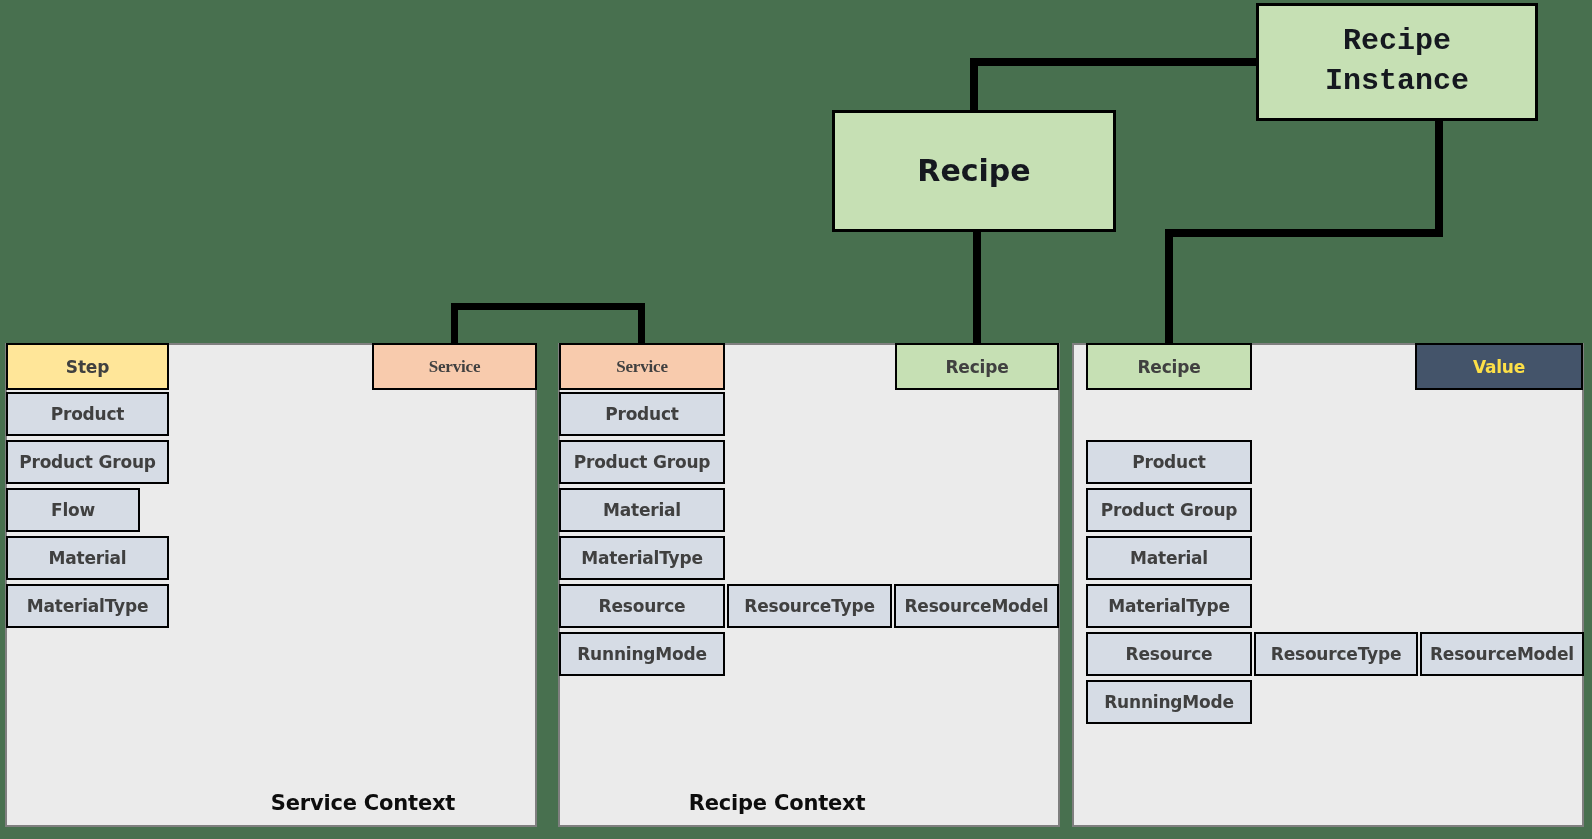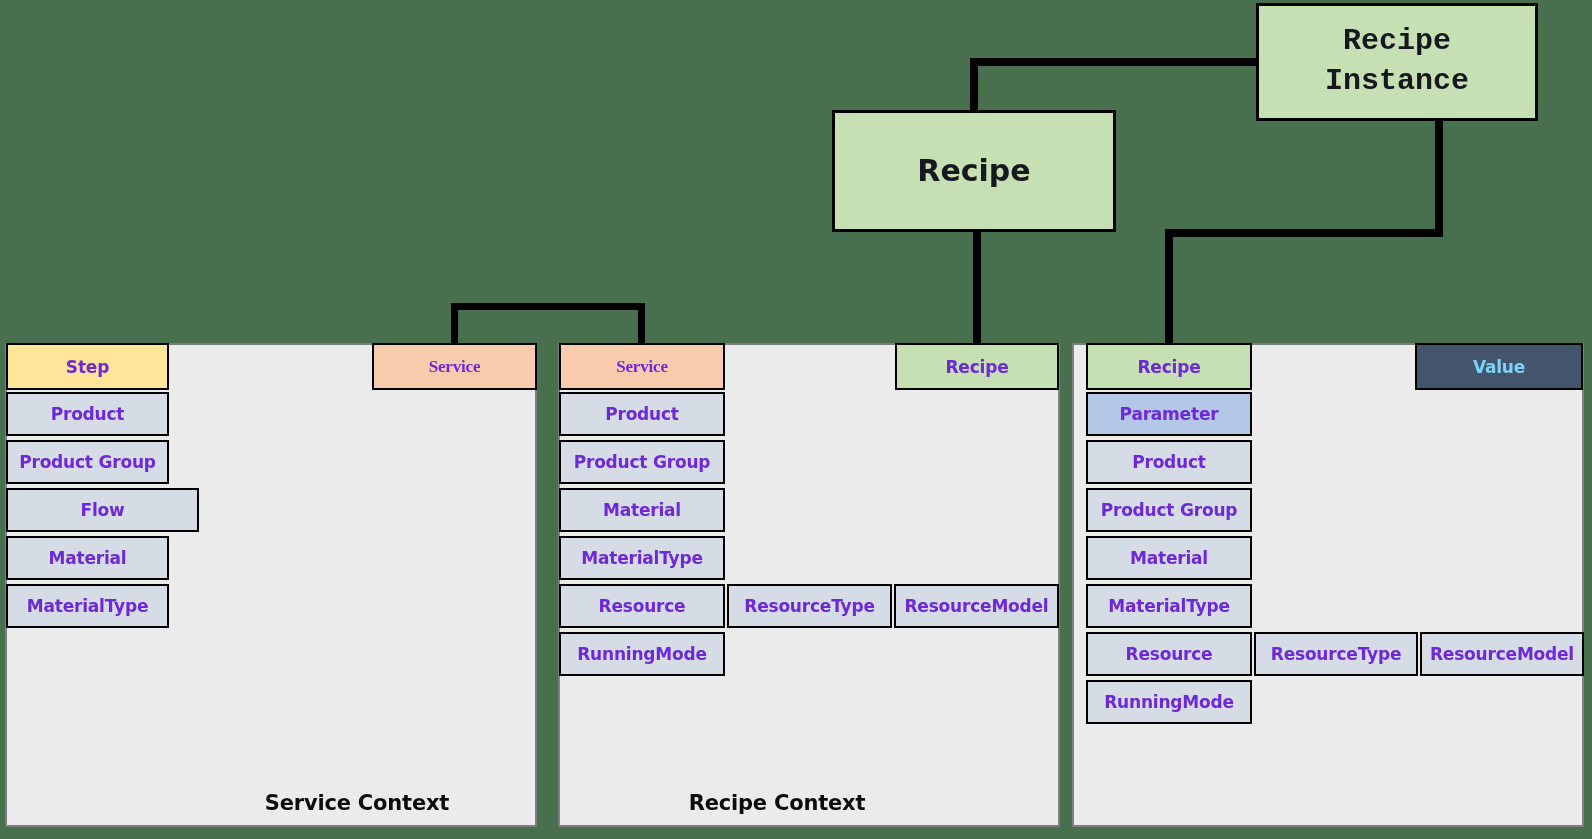--- a/index.html
+++ b/index.html
@@ -6,27 +6,27 @@
   body{background:#48704F;font-family:"DejaVu Sans",sans-serif;}
   .stage{position:relative;width:1592px;height:839px;background:#48704F;overflow:hidden;}
 
   .panel{position:absolute;top:343px;height:484px;background:#EBEBEB;
          border:2px solid #7F7F7F;box-sizing:border-box;}
   .panel-title{position:absolute;top:791px;font-weight:bold;font-size:21px;color:#0d0d0d;
          text-align:center;letter-spacing:-0.2px;}
 
   .cell{position:absolute;box-sizing:border-box;height:44px;background:#D6DCE5;
         border:2px solid #000;display:flex;align-items:center;justify-content:center;
-        font-weight:bold;font-size:17px;color:#6d28d9;white-space:nowrap;letter-spacing:-0.2px;}
+        font-weight:bold;font-size:17px;color:#404040;white-space:nowrap;letter-spacing:-0.2px;}
   .cell.top{height:47px;}
   .c-yellow{background:#FFE699;}
   .c-orange{background:#F8CBAD;font-family:Liberation Serif, serif;}
   .c-green{background:#C6E0B4;}
   .c-blue{background:#B4C7E7;}
-  .c-dark{background:#44546A;color:#7dd3fc;}
+  .c-dark{background:#44546A;color:#fde047;}
 
   .bigbox{position:absolute;box-sizing:border-box;background:#C6E0B4;border:3px solid #000;
         display:flex;align-items:center;justify-content:center;text-align:center;
         font-weight:bold;font-size:30px;line-height:1.32;color:#15181f;}
 
   .line{position:absolute;background:#000;}
 </style>
 </head>
 <body>
 
@@ -58,21 +58,21 @@
     </div>
   <div class="cell top c-orange" style="left:372px;top:343px;width:165px;">
     <span>Service</span>
     </div>
   <div class="cell" style="left:6px;top:392px;width:163px;">
     <span>Product</span>
     </div>
   <div class="cell" style="left:6px;top:440px;width:163px;">
     <span>Product Group</span>
     </div>
-  <div class="cell" style="left:6px;top:488px;width:193px;">
+  <div class="cell" style="left:6px;top:488px;width:134px;">
     <span>Flow</span>
     </div>
   <div class="cell" style="left:6px;top:536px;width:163px;">
     <span>Material</span>
     </div>
   <div class="cell" style="left:6px;top:584px;width:163px;">
     <span>MaterialType</span>
     </div>
 
   <div class="cell top c-orange" style="left:559px;top:343px;width:166px;">
@@ -105,23 +105,20 @@
   <div class="cell" style="left:559px;top:632px;width:166px;">
     <span>RunningMode</span>
     </div>
 
   <div class="cell top c-green" style="left:1086px;top:343px;width:166px;">
     <span>Recipe</span>
     </div>
   <div class="cell top c-dark" style="left:1415px;top:343px;width:168px;">
     <span>Value</span>
     </div>
-  <div class="cell c-blue" style="left:1086px;top:392px;width:166px;">
-    <span>Parameter</span>
-    </div>
   <div class="cell" style="left:1086px;top:440px;width:166px;">
     <span>Product</span>
     </div>
   <div class="cell" style="left:1086px;top:488px;width:166px;">
     <span>Product Group</span>
     </div>
   <div class="cell" style="left:1086px;top:536px;width:166px;">
     <span>Material</span>
     </div>
   <div class="cell" style="left:1086px;top:584px;width:166px;">
@@ -133,18 +130,18 @@
   <div class="cell" style="left:1254px;top:632px;width:164px;">
     <span>ResourceType</span>
     </div>
   <div class="cell" style="left:1420px;top:632px;width:164px;">
     <span>ResourceModel</span>
     </div>
   <div class="cell" style="left:1086px;top:680px;width:166px;">
     <span>RunningMode</span>
     </div>
 
-  <div class="panel-title" style="left:5px;width:632px;padding-left:36px;">
+  <div class="panel-title" style="left:11px;width:632px;padding-left:36px;">
     <span>Service Context</span></div>
   <div class="panel-title" style="left:526px;width:502px;">
     <span>Recipe Context</span></div>
 
 </div>
 
 </body></html>

